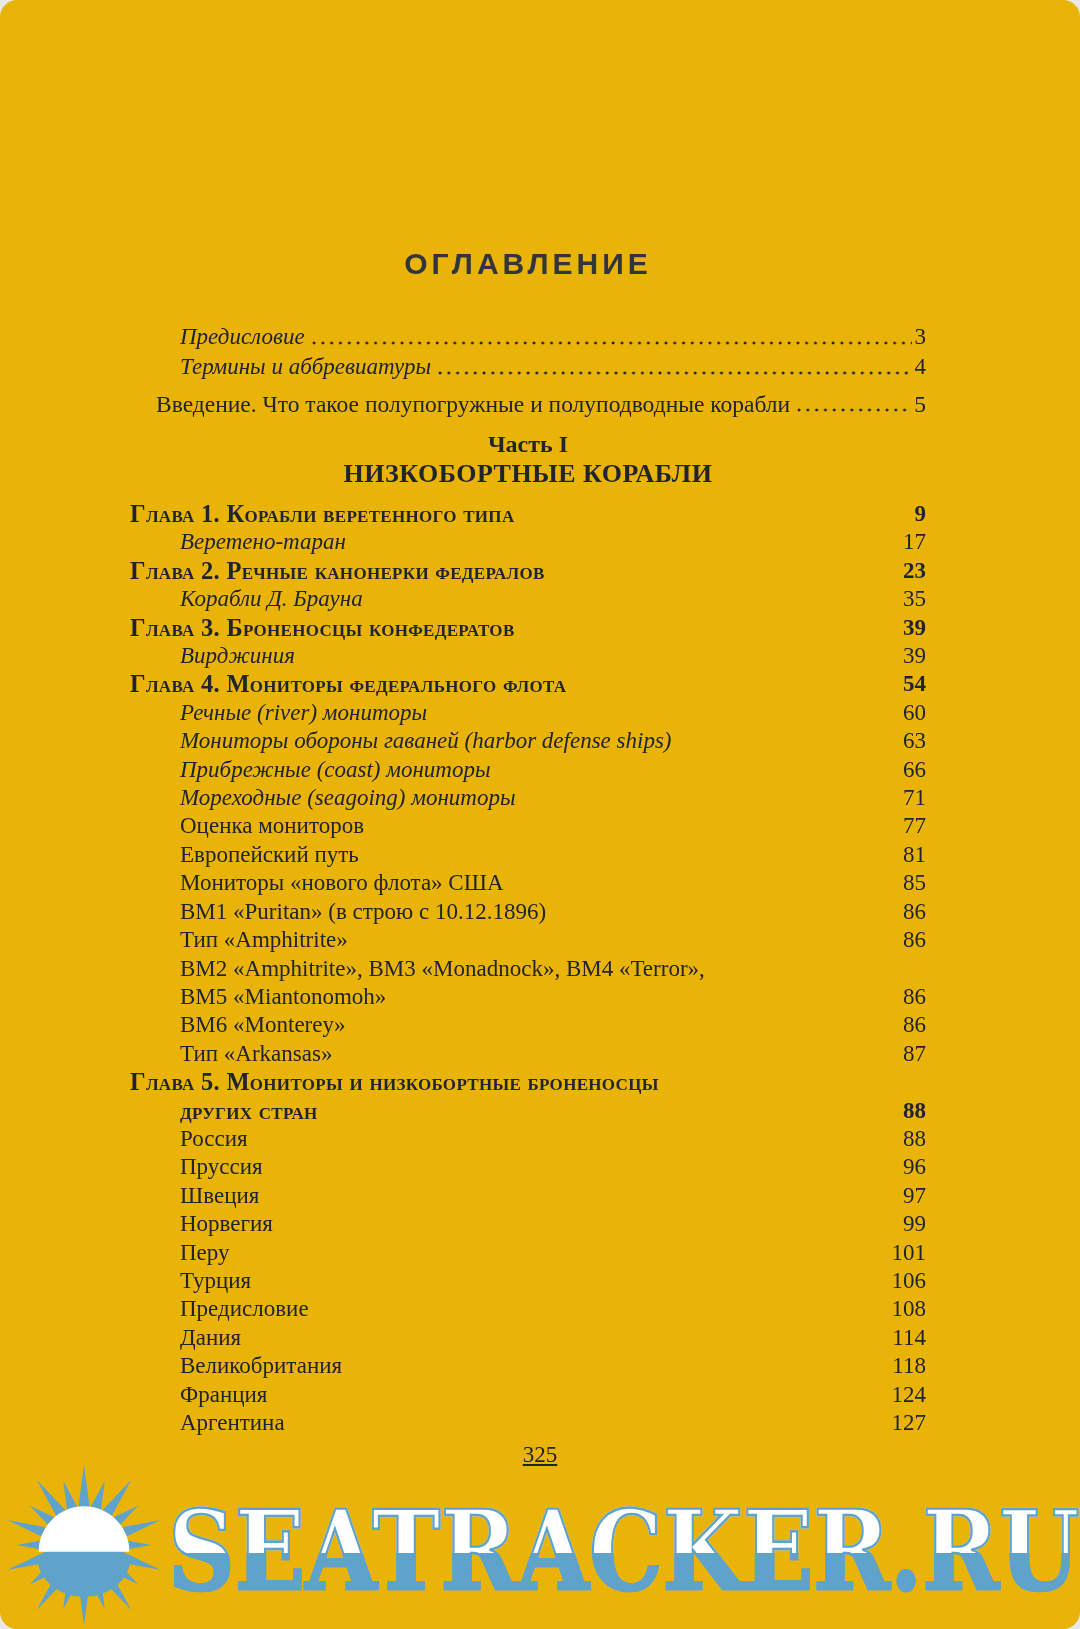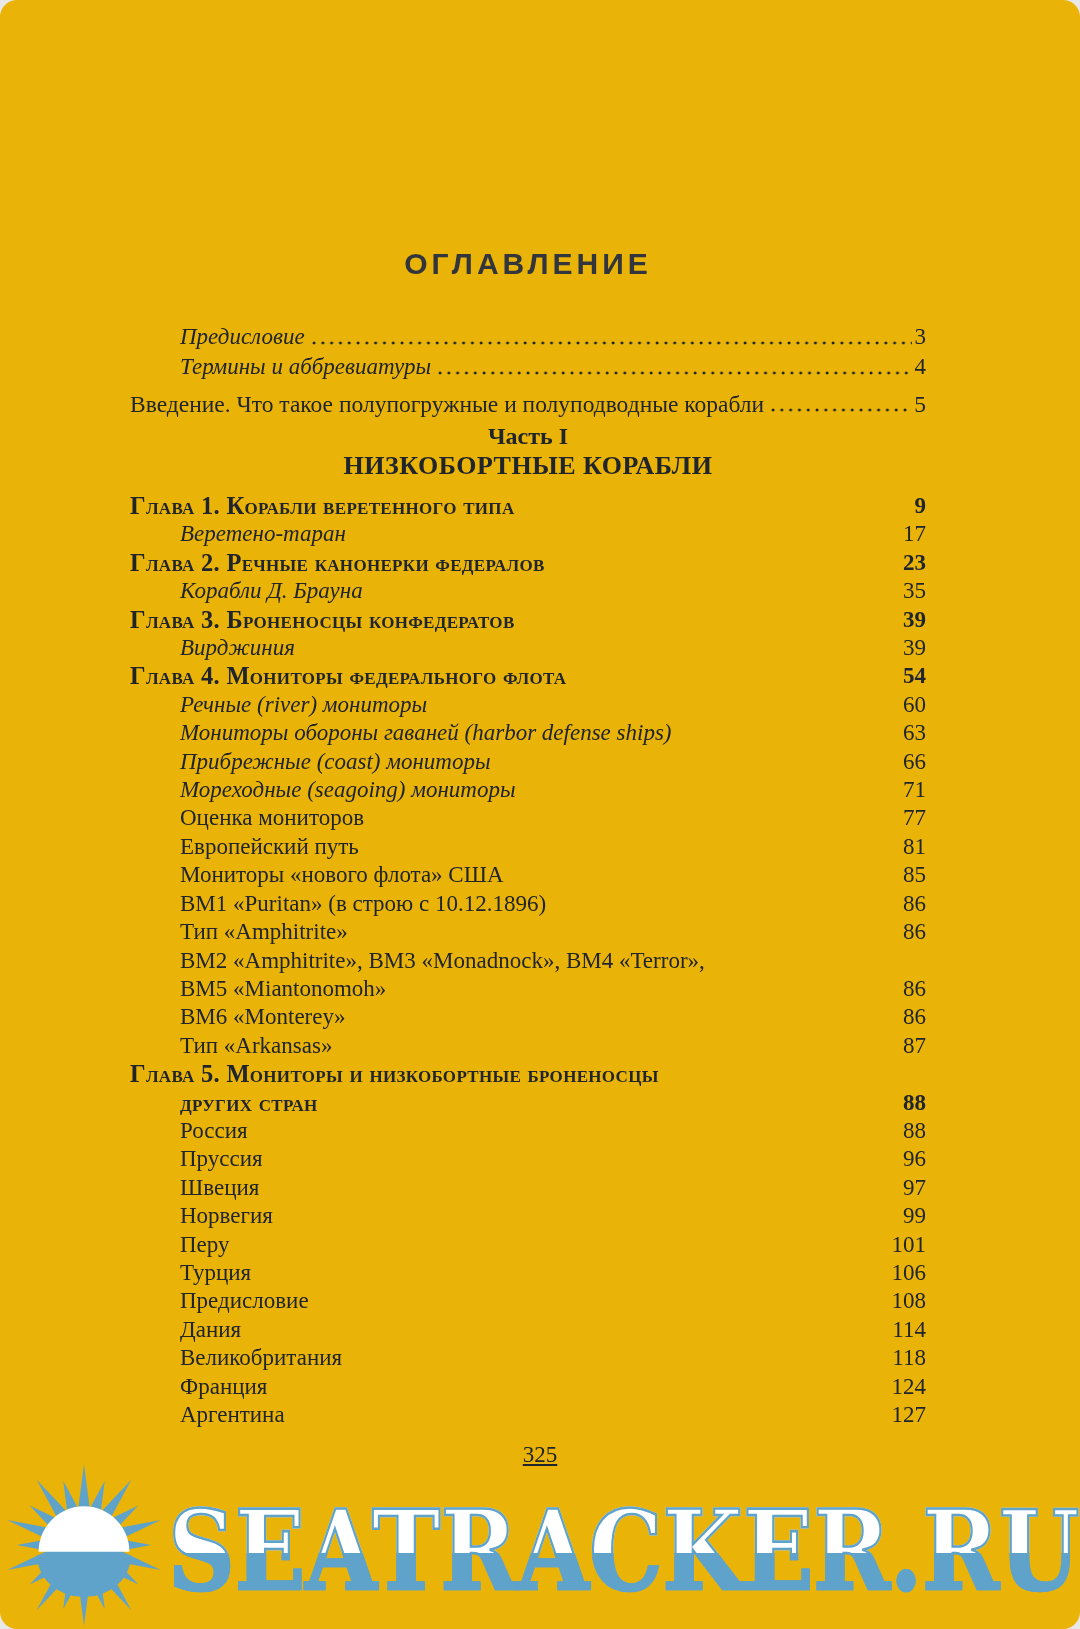--- a/index.html
+++ b/index.html
@@ -30,21 +30,21 @@
   }
   .toc-row {
     display:flex;
     align-items:stretch;
     font-size:23px;
     line-height:30px;
   }
   .chapters .toc-row { line-height:28.4px;align-items:center; }
   .toc-row .lbl { white-space:nowrap; }
   .toc-row.italic .lbl { font-style:italic; }
-  .toc-row.intro { margin-top:7px; font-size:23.5px; }
+  .toc-row.intro { margin-top:7px; font-size:23.5px;margin-left:26px; }
   .toc-row.indent1 { padding-left:50px; }
   .toc-row.chapter .lbl {
     font-weight:700;
     font-variant:small-caps;
     font-size:24.5px;
     letter-spacing:0.3px;
   }
   .toc-row.chapter .pg { font-weight:700; }
   .leader {
     flex:1 1 auto;
@@ -56,21 +56,21 @@
     background-position:left calc(100% - 7px);
   }
   .toc-row.chapter .leader {
     background-image:radial-gradient(circle at 2.2px 2.2px, currentColor 1.65px, transparent 2px);
     background-size:9.4px 5px;
     background-position:left calc(100% - 7px);
     margin-left:5px;
   }
   .pg { white-space:nowrap; margin-left:1px; }
   .part-heading {
-    margin:3px 0 10px 0;
+    margin:11px 0 10px 0;
     text-align:center;
     font-weight:700;
   }
   .part-line1 { font-size:24px; line-height:28px; }
   .part-line2 { font-size:26px; line-height:32px; letter-spacing:0.5px; }
   .footer-pagenum {
     position:absolute;
     top:1442px; left:0; width:100%;
     text-align:center;
     font-size:23px;

